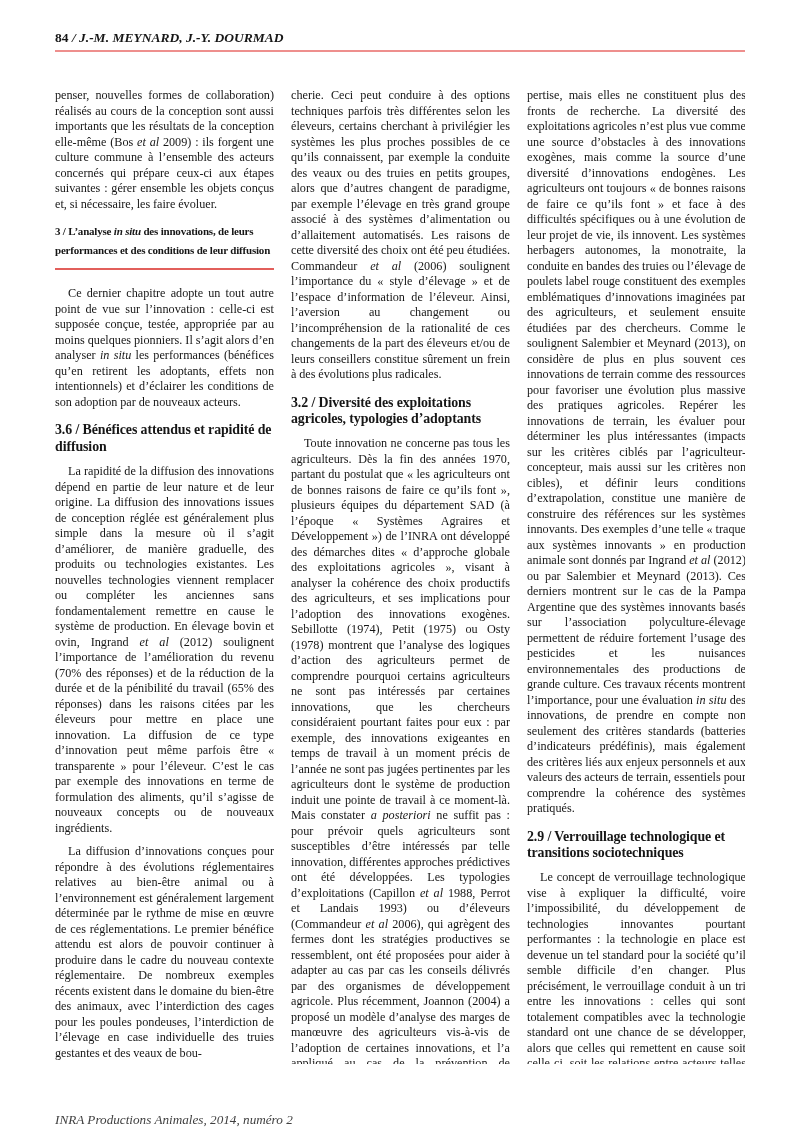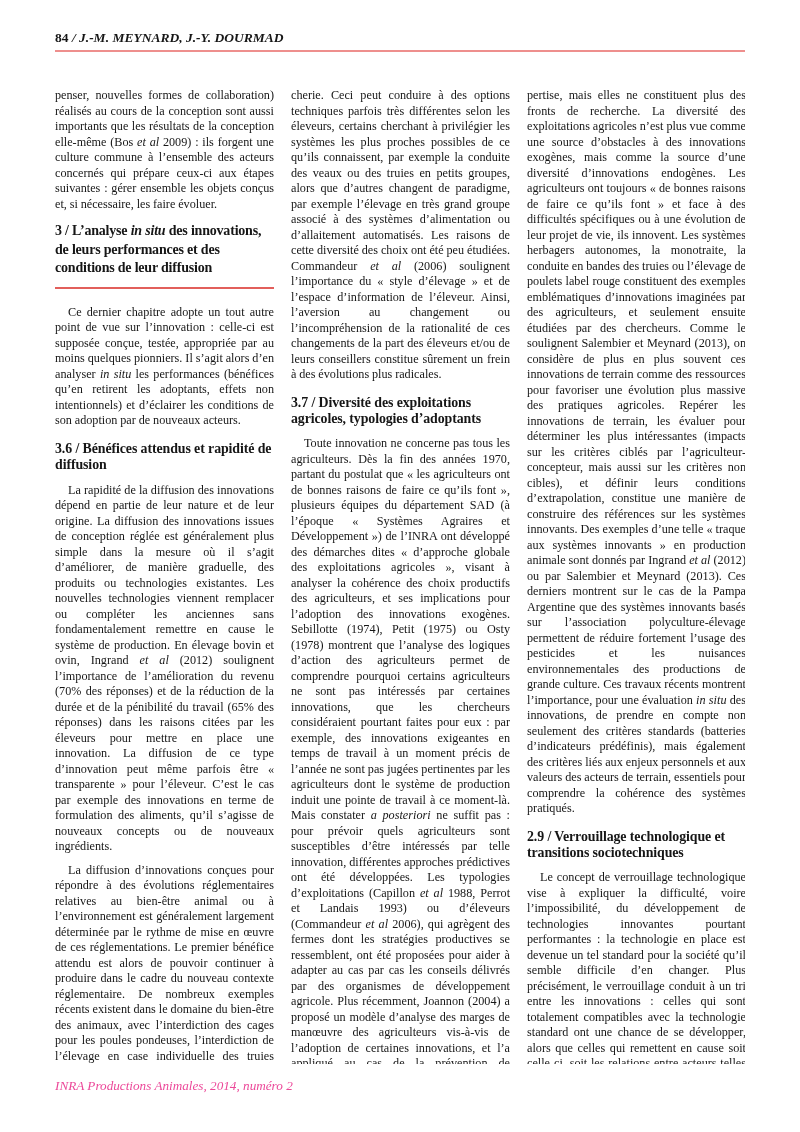--- a/index.html
+++ b/index.html
@@ -24,32 +24,32 @@
   }
   .col{width:219px;flex:0 0 219px;}
   .blk{margin:0;}
   .para{
     font-size:12.2px;line-height:15.5px;text-align:justify;
     margin:0 0 8px 0;
     word-spacing:-0.2px;
   }
   .para.indent{text-indent:13px;}
   .h1{
-    font-size:14px;line-height:18.6px;font-weight:bold;
+    font-size:11px;line-height:18.6px;font-weight:bold;
     margin:10px 0 0 0;text-align:left;letter-spacing:-0.2px;
   }
   .section-rule{border:0;border-top:2px solid var(--heading-rule,#e25f5b);height:0;margin:9px 0 16px 0;}
   .h2{
     font-size:13.9px;line-height:16.4px;font-weight:bold;
     margin:12px 0 9px 0;text-align:left;letter-spacing:-0.1px;
   }
   
   .footer{
-    position:absolute;left:55px;bottom:38px;
-    font-size:13.2px;font-style:italic;color:#ec4899;
+    position:absolute;left:55px;bottom:4px;
+    font-size:13.2px;font-style:italic;color:#404040;
   }
   i{font-style:italic;}
 </style>
 </head>
 <body>
 
 <div class="page">
 
   <div class="header">
     <div class="header-line">
@@ -64,21 +64,21 @@
         <div class="blk para">penser, nouvelles formes de collaboration) réalisés au cours de la conception sont aussi importants que les résultats de la conception elle-même (Bos <i>et al</i> 2009) : ils forgent une culture commune à l’ensemble des acteurs concernés qui prépare ceux-ci aux étapes suivantes : gérer ensemble les objets conçus et, si nécessaire, les faire évoluer.</div>
         <div class="blk h1">3 / L’analyse <i>in situ</i> des innovations, de leurs performances et des conditions de leur diffusion</div>
         <div class="section-rule"></div>
         <div class="blk para indent">Ce dernier chapitre adopte un tout autre point de vue sur l’innovation : celle-ci est supposée conçue, testée, appropriée par au moins quelques pionniers. Il s’agit alors d’en analyser <i>in situ</i> les performances (bénéfices qu’en retirent les adoptants, effets non intentionnels) et d’éclairer les conditions de son adoption par de nouveaux acteurs.</div>
         <div class="blk h2">3.6 / Bénéfices attendus et rapidité de diffusion</div>
         <div class="blk para indent">La rapidité de la diffusion des innovations dépend en partie de leur nature et de leur origine. La diffusion des innovations issues de conception réglée est généralement plus simple dans la mesure où il s’agit d’améliorer, de manière graduelle, des produits ou technologies existantes. Les nouvelles technologies viennent remplacer ou compléter les anciennes sans fondamentalement remettre en cause le système de production. En élevage bovin et ovin, Ingrand <i>et al</i> (2012) soulignent l’importance de l’amélioration du revenu (70% des réponses) et de la réduction de la durée et de la pénibilité du travail (65% des réponses) dans les raisons citées par les éleveurs pour mettre en place une innovation. La diffusion de ce type d’innovation peut même parfois être « transparente » pour l’éleveur. C’est le cas par exemple des innovations en terme de formulation des aliments, qu’il s’agisse de nouveaux concepts ou de nouveaux ingrédients.</div>
         <div class="blk para indent">La diffusion d’innovations conçues pour répondre à des évolutions réglementaires relatives au bien-être animal ou à l’environnement est généralement largement déterminée par le rythme de mise en œuvre de ces réglementations. Le premier bénéfice attendu est alors de pouvoir continuer à produire dans le cadre du nouveau contexte réglementaire. De nombreux exemples récents existent dans le domaine du bien-être des animaux, avec l’interdiction des cages pour les poules pondeuses, l’interdiction de l’élevage en case individuelle des truies gestantes et des veaux de bou-</div>
       </div>
     <div class="col">
         <div class="blk para">cherie. Ceci peut conduire à des options techniques parfois très différentes selon les éleveurs, certains cherchant à privilégier les systèmes les plus proches possibles de ce qu’ils connaissent, par exemple la conduite des veaux ou des truies en petits groupes, alors que d’autres changent de paradigme, par exemple l’élevage en très grand groupe associé à des systèmes d’alimentation ou d’allaitement automatisés. Les raisons de cette diversité des choix ont été peu étudiées. Commandeur <i>et al</i> (2006) soulignent l’importance du « style d’élevage » et de l’espace d’information de l’éleveur. Ainsi, l’aversion au changement ou l’incompréhension de la rationalité de ces changements de la part des éleveurs et/ou de leurs conseillers constitue sûrement un frein à des évolutions plus radicales.</div>
-        <div class="blk h2">3.7 / Diversité des exploitations agricoles, typologies d’adoptants</div>
+        <div class="blk h2">3.2 / Diversité des exploitations agricoles, typologies d’adoptants</div>
         <div class="blk para indent">Toute innovation ne concerne pas tous les agriculteurs. Dès la fin des années 1970, partant du postulat que « les agriculteurs ont de bonnes raisons de faire ce qu’ils font », plusieurs équipes du département SAD (à l’époque « Systèmes Agraires et Développement ») de l’INRA ont développé des démarches dites « d’approche globale des exploitations agricoles », visant à analyser la cohérence des choix productifs des agriculteurs, et ses implications pour l’adoption des innovations exogènes. Sebillotte (1974), Petit (1975) ou Osty (1978) montrent que l’analyse des logiques d’action des agriculteurs permet de comprendre pourquoi certains agriculteurs ne sont pas intéressés par certaines innovations, que les chercheurs considéraient pourtant faites pour eux : par exemple, des innovations exigeantes en temps de travail à un moment précis de l’année ne sont pas jugées pertinentes par les agriculteurs dont le système de production induit une pointe de travail à ce moment-là. Mais constater <i>a posteriori</i> ne suffit pas : pour prévoir quels agriculteurs sont susceptibles d’être intéressés par telle innovation, différentes approches prédictives ont été développées. Les typologies d’exploitations (Capillon <i>et al</i> 1988, Perrot et Landais 1993) ou d’éleveurs (Commandeur <i>et al</i> 2006), qui agrègent des fermes dont les stratégies productives se ressemblent, ont été proposées pour aider à adapter au cas par cas les conseils délivrés par des organismes de développement agricole. Plus récemment, Joannon (2004) a proposé un modèle d’analyse des marges de manœuvre des agriculteurs vis-à-vis de l’adoption de certaines innovations, et l’a appliqué au cas de la prévention de l’érosion.</div>
       </div>
     <div class="col">
         <div class="blk para">pertise, mais elles ne constituent plus des fronts de recherche. La diversité des exploitations agricoles n’est plus vue comme une source d’obstacles à des innovations exogènes, mais comme la source d’une diversité d’innovations endogènes. Les agriculteurs ont toujours « de bonnes raisons de faire ce qu’ils font » et face à des difficultés spécifiques ou à une évolution de leur projet de vie, ils innovent. Les systèmes herbagers autonomes, la monotraite, la conduite en bandes des truies ou l’élevage de poulets label rouge constituent des exemples emblématiques d’innovations imaginées par des agriculteurs, et seulement ensuite étudiées par des chercheurs. Comme le soulignent Salembier et Meynard (2013), on considère de plus en plus souvent ces innovations de terrain comme des ressources pour favoriser une évolution plus massive des pratiques agricoles. Repérer les innovations de terrain, les évaluer pour déterminer les plus intéressantes (impacts sur les critères ciblés par l’agriculteur-concepteur, mais aussi sur les critères non cibles), et définir leurs conditions d’extrapolation, constitue une manière de construire des références sur les systèmes innovants. Des exemples d’une telle « traque aux systèmes innovants » en production animale sont donnés par Ingrand <i>et al</i> (2012) ou par Salembier et Meynard (2013). Ces derniers montrent sur le cas de la Pampa Argentine que des systèmes innovants basés sur l’association polyculture-élevage permettent de réduire fortement l’usage des pesticides et les nuisances environnementales des productions de grande culture. Ces travaux récents montrent l’importance, pour une évaluation <i>in situ</i> des innovations, de prendre en compte non seulement des critères standards (batteries d’indicateurs prédéfinis), mais également des critères liés aux enjeux personnels et aux valeurs des acteurs de terrain, essentiels pour comprendre la cohérence des systèmes pratiqués.</div>
         <div class="blk h2">2.9 / Verrouillage technologique et transitions sociotechniques</div>
         <div class="blk para indent">Le concept de verrouillage technologique vise à expliquer la difficulté, voire l’impossibilité, du développement de technologies innovantes pourtant performantes : la technologie en place est devenue un tel standard pour la société qu’il semble difficile d’en changer. Plus précisément, le verrouillage conduit à un tri entre les innovations : celles qui sont totalement compatibles avec la technologie standard ont une chance de se développer, alors que celles qui remettent en cause soit celle-ci, soit les relations entre acteurs telles qu’elles se sont organisées autour du standard, ont beaucoup moins de chances de se développer (processus de dépendance au chemin, «  »).</div>
       </div>
   </div>
 
   <div class="footer">INRA Productions Animales, 2014, numéro 2</div>

